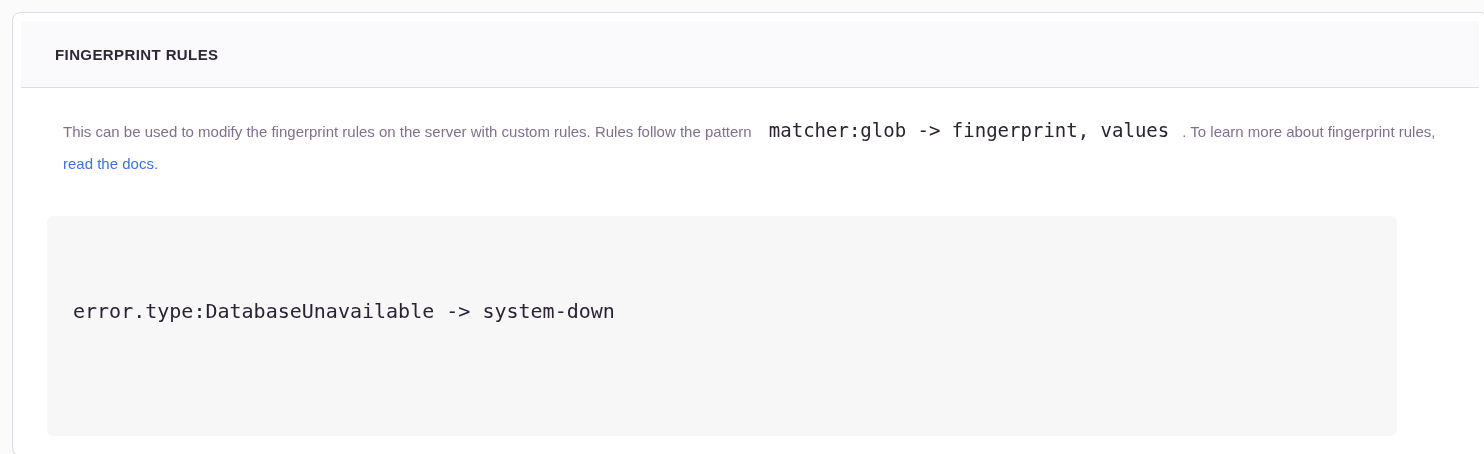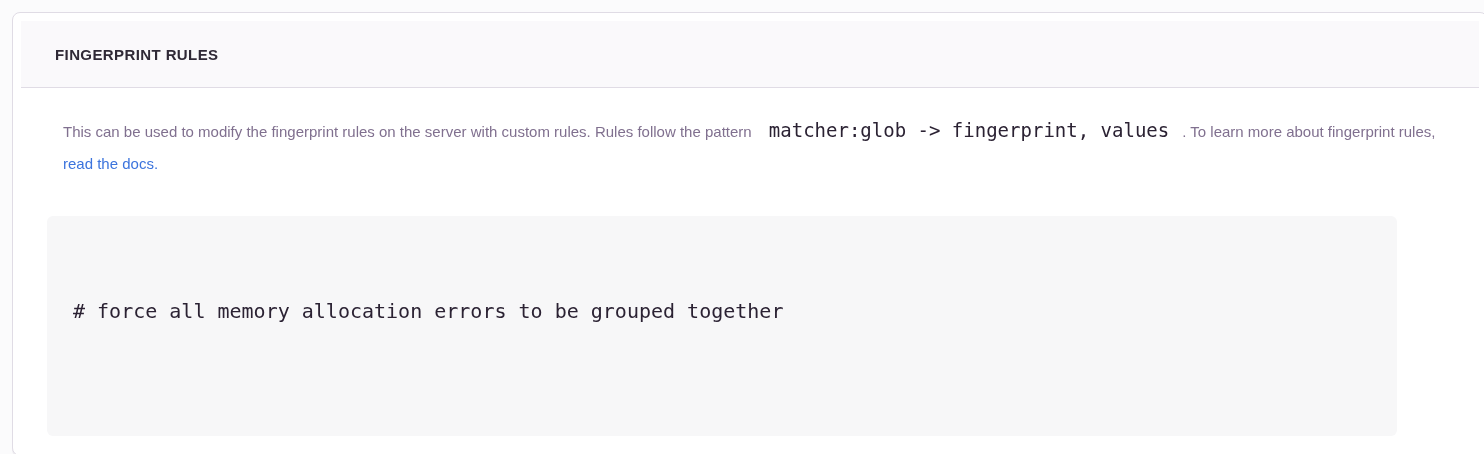--- a/index.html
+++ b/index.html
@@ -72,18 +72,18 @@
 
 <div class="panel">
   <div class="panel-header">
     <span class="panel-header-title">FINGERPRINT RULES</span>
   </div>
   <div class="panel-body">
     <div class="description">
       <span>This can be used to modify the fingerprint rules on the server with custom rules. Rules follow the pattern </span><code class="inline-code">matcher:glob -&gt; fingerprint, values</code><span>. To learn more about fingerprint rules, </span><a class="docs-link" href="#">read the docs.</a>
     </div>
     <div class="code-example">
-      <div># force all memory allocation errors to be grouped together</div>
+      <div>error.type:DatabaseUnavailable -&gt; system-down</div>
       
     </div>
 
   </div>
 </div>
 
 </body></html>

